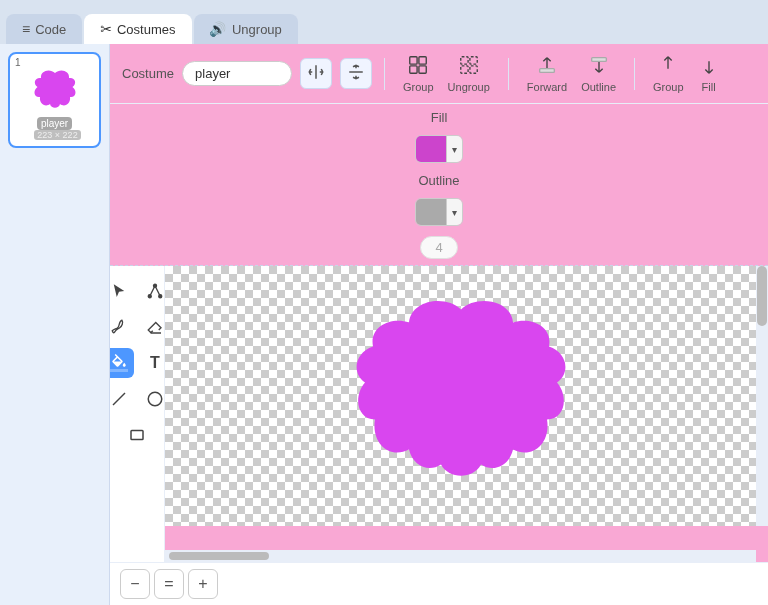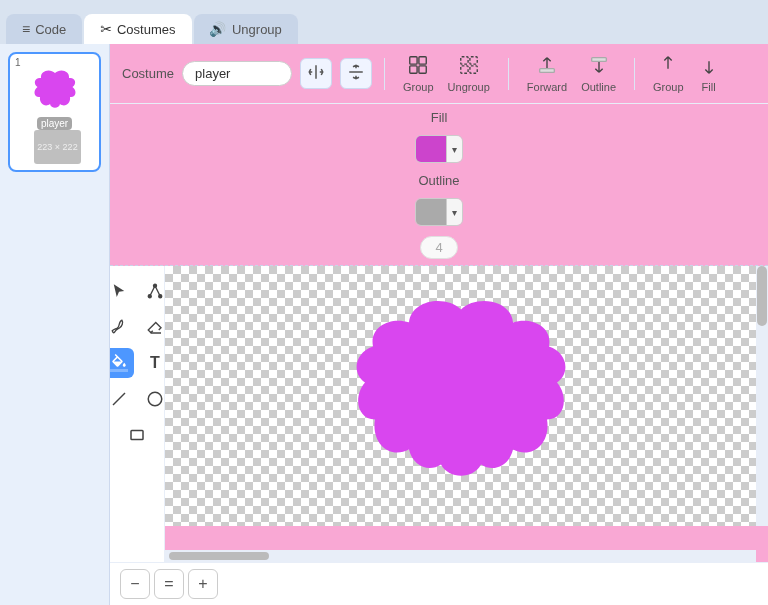--- a/index.html
+++ b/index.html
@@ -72,21 +72,21 @@
       background: rgba(0,0,0,0.35);
       border-radius: 4px;
       padding: 1px 4px;
       margin-top: 2px;
       text-align: center;
     }
     .costume-size {
       font-size: 9px; color: #eee;
       background: rgba(0,0,0,0.25);
       border-radius: 3px;
-      padding: 12px 3px;
+      padding: 0 3px;
       margin-left: 6px;
     }
 
     
     .editor-area {
       flex: 1;
       display: flex;
       flex-direction: column;
       background: #f9a8d4;
     }

